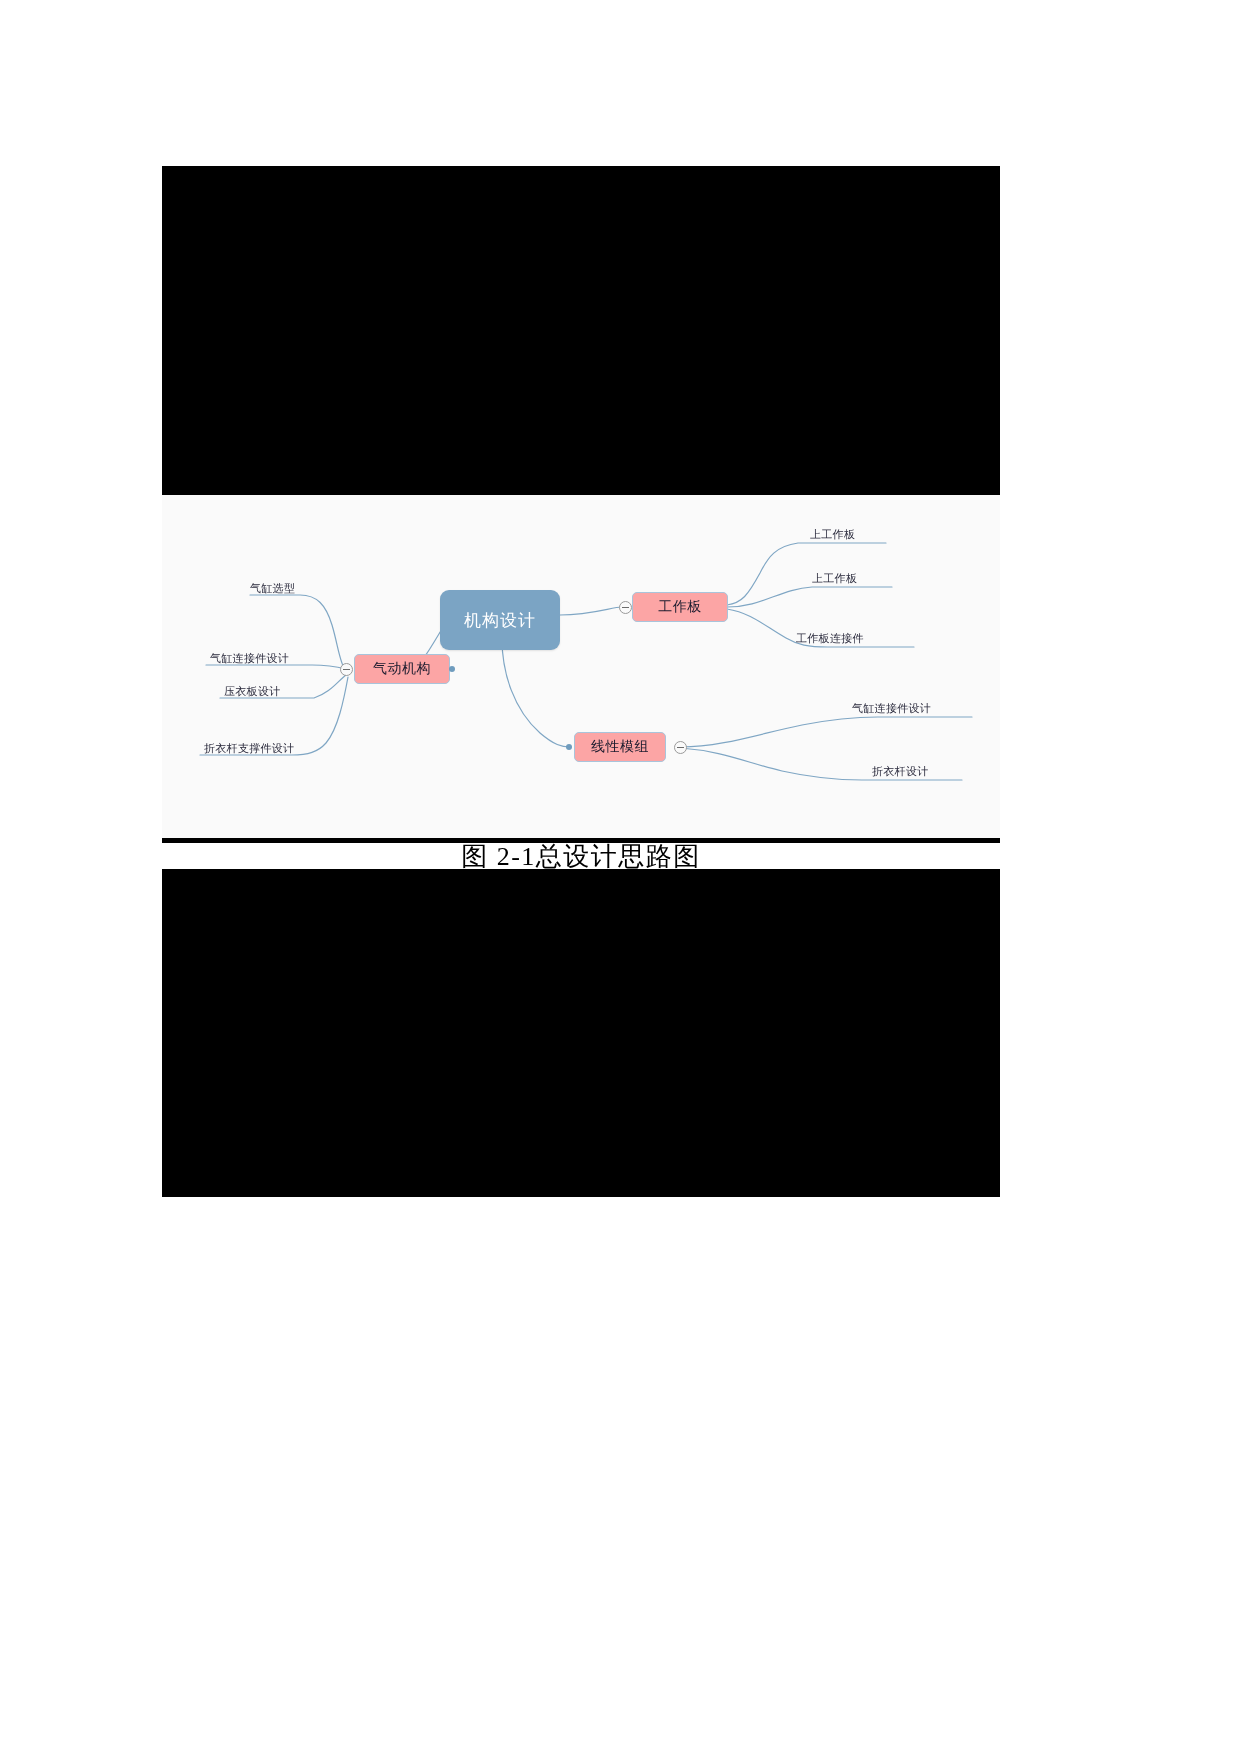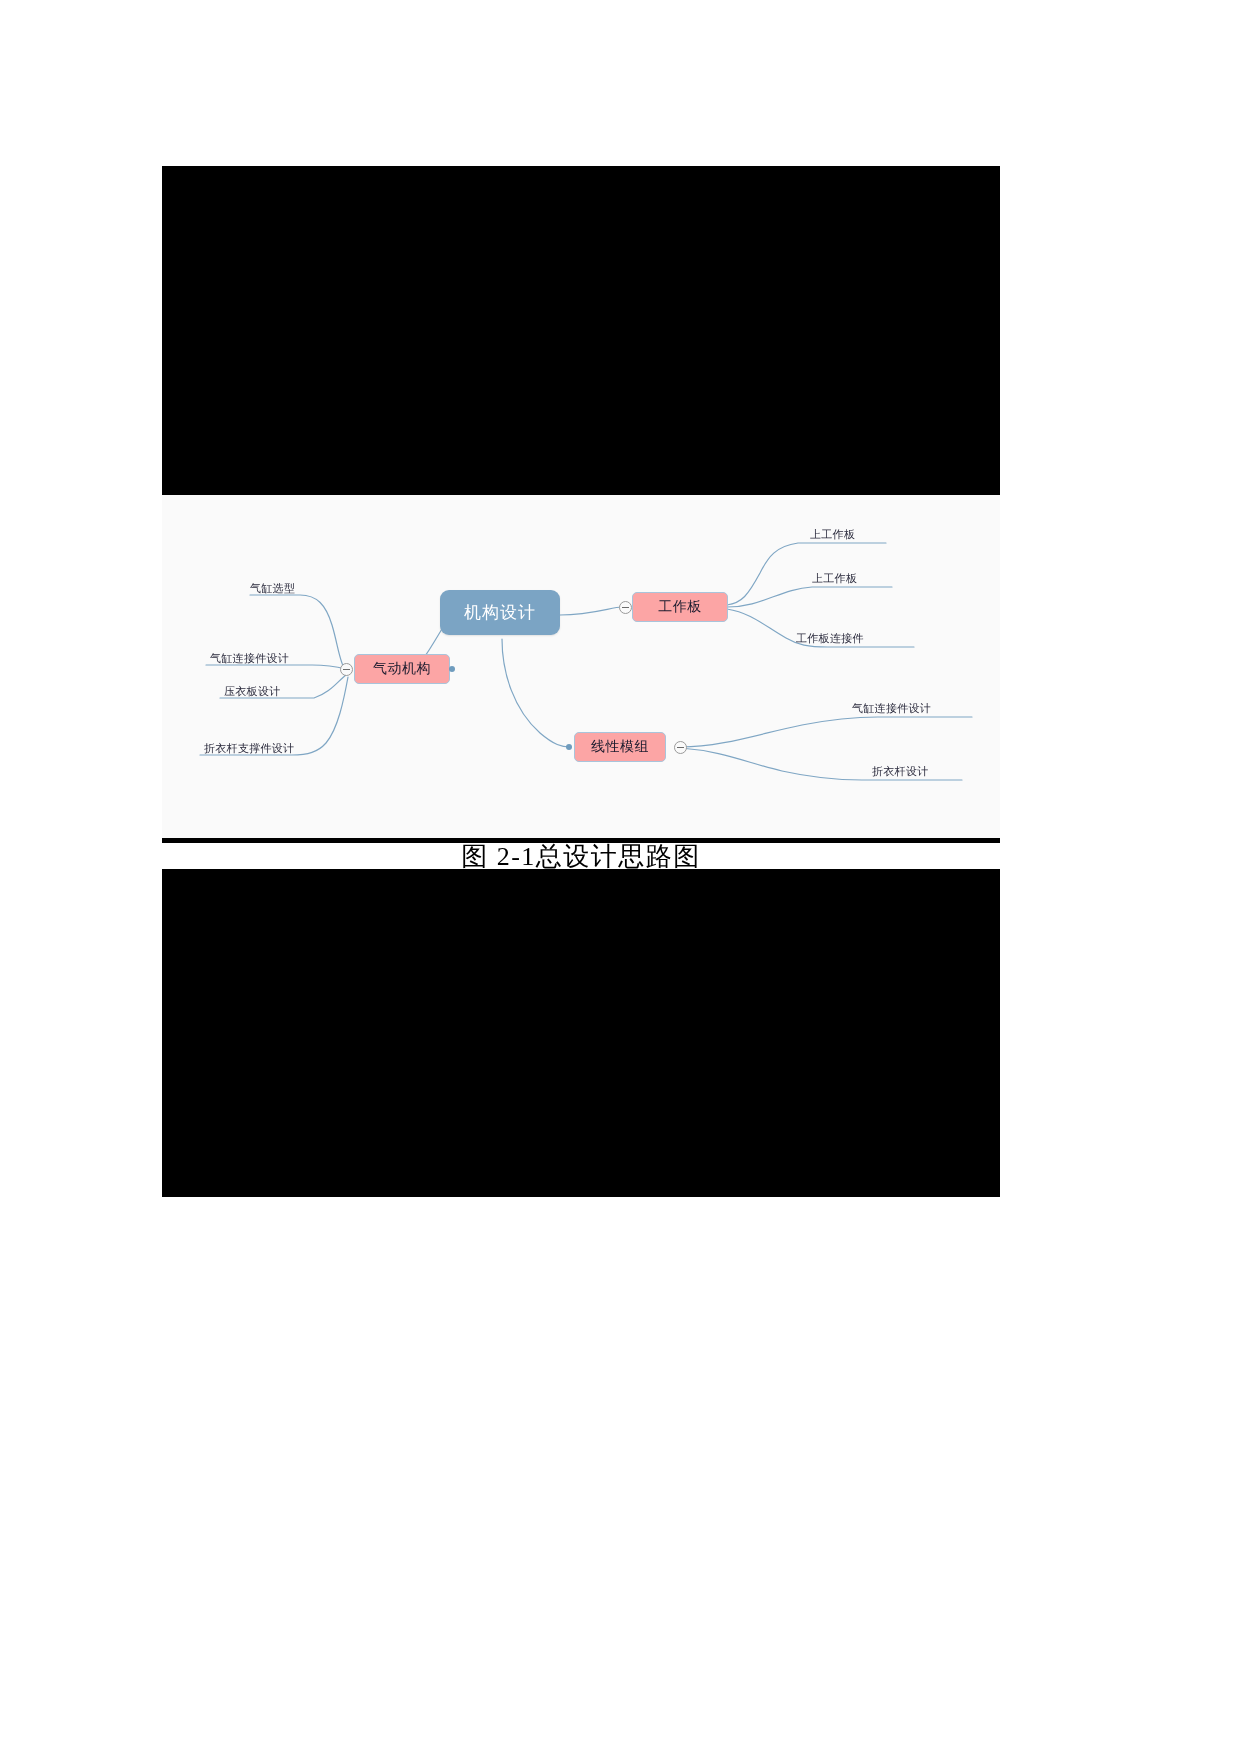--- a/index.html
+++ b/index.html
@@ -163,21 +163,21 @@
         <path d="M 280,134 C 270,150 262,166 252,172"></path>
         <path d="M 252,172 L 245,175"></path>
 
         <path d="M 184,176 C 178,170 176,150 170,130 C 164,110 155,100 138,100 L 88,100"></path>
         <path d="M 184,174 C 176,172 166,170 150,170 L 44,170"></path>
         <path d="M 184,180 C 176,186 168,198 152,203 L 58,203"></path>
         <path d="M 186,182 C 182,204 176,234 164,248 C 156,257 146,260 130,260 L 38,260"></path>
       </g>
     </svg>
 
-    <div class="node node-root" style="left:278px; top:95px; width:120px; height:45px;">
+    <div class="node node-root" style="left:278px; top:95px; width:120px; height:60px;">
       <span>机构设计</span>
     </div>
 
     <div class="node node-branch" style="left:192px; top:159px; width:96px; height:30px;text-align:right;">
       <span>气动机构</span>
     </div>
     <div class="toggle" style="left:178px; top:168px;"></div>
     <div class="conn-dot" style="left:287px; top:171px;"></div>
 
     <div class="node node-branch" style="left:470px; top:97px; width:96px; height:30px;">

